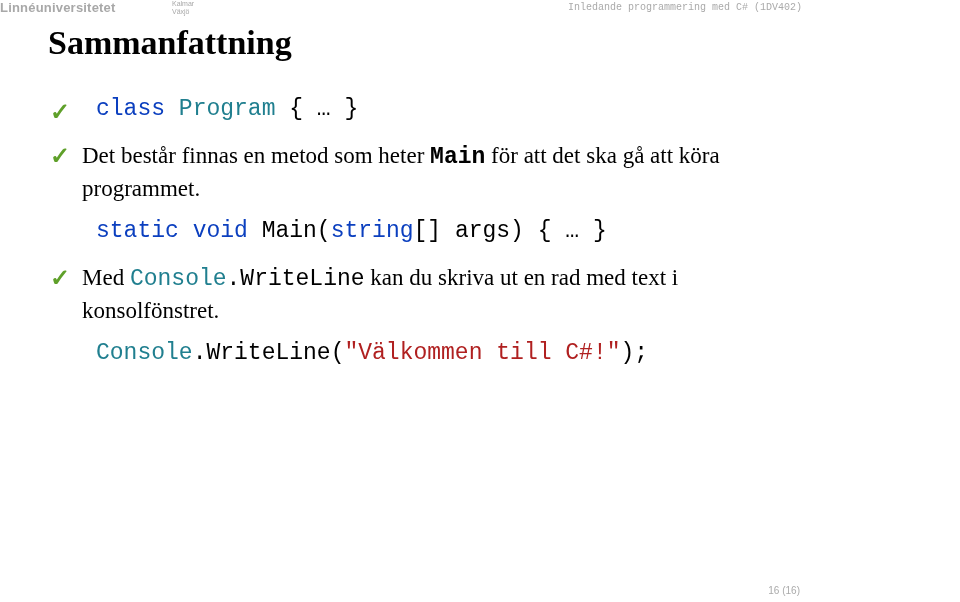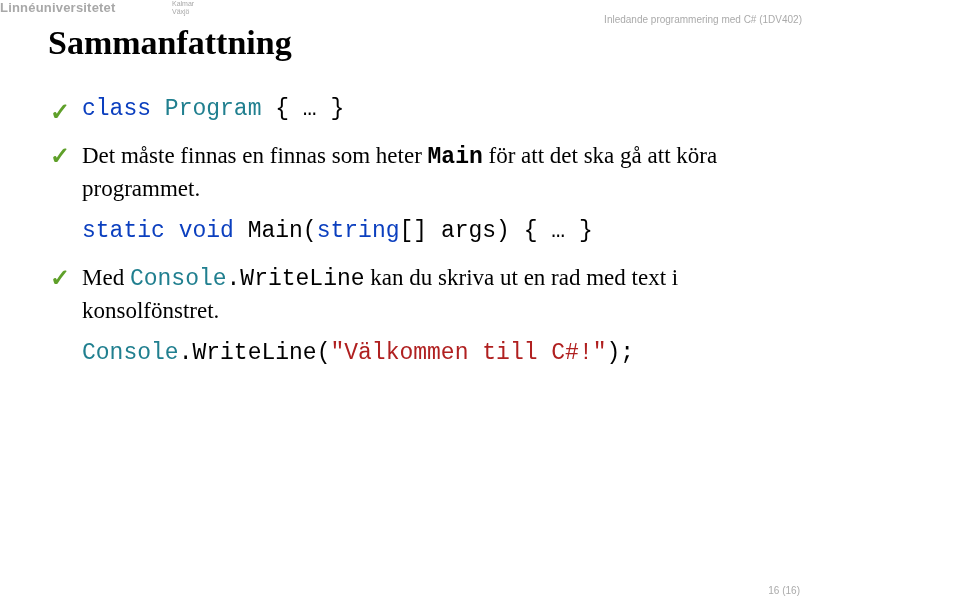--- a/index.html
+++ b/index.html
@@ -1,28 +1,28 @@
 <!DOCTYPE html>
 <html><head>
 <meta charset="utf-8">
 <style>
   * { margin: 0; padding: 0; box-sizing: border-box; }
   html, body { width: 960px; height: 602px; font-family: Georgia, 'Times New Roman', serif; background: #fff; color: #000; }
   .slide { position: relative; width: 808px; height: 602px; }
   .topbar { position: absolute; top: 0; left: 0; right: 0; height: 18px; background: transparent; }
   .logo { position: absolute; top: 0; left: 0; font-family: Arial, Helvetica, sans-serif; font-size: 13px; font-weight: bold; color: #a8a8a8; letter-spacing: 0.2px; }
   .logo-sub { position: absolute; top: 0; left: 172px; font-family: Arial, Helvetica, sans-serif; font-size: 7px; line-height: 8px; color: #a8a8a8; }
-  .course { position: absolute; top: 2px; right: 6px; font-family: Liberation Sans, sans-serif; font-size: 10px; color: #aaa; margin-top: 12px; }
+  .course { position: absolute; top: 2px; right: 6px; font-family: Liberation Mono, monospace; font-size: 10px; color: #aaa; }
   .content { position: absolute; top: 24px; left: 48px; right: 48px; }
   .title { font-size: 34px; font-weight: bold; margin-bottom: 34px; font-family: 'Times New Roman', Times, serif; }
   ul.items { list-style: none; }
   ul.items > li { position: relative; padding-left: 34px; font-size: 23px; line-height: 1.35; margin-bottom: 14px; font-family: 'Times New Roman', Times, serif; }
   ul.items > li .check { position: absolute; left: 2px; top: 0; color: #5fa02a; font-weight: bold; font-size: 24px; }
   .codeinline { font-family: Liberation Mono, monospace; }
-  .codeblock { font-family: "Courier New", Courier, monospace; font-size: 23px; margin: 6px 0 18px 34px; }
+  .codeblock { font-family: "Courier New", Courier, monospace; font-size: 23px; margin: 6px 0 18px 48px; }
   .kw-blue { color: #0b3fbf; }
   .type-teal { color: #207f8f; }
   .str-red { color: #b02020; }
   .pagefoot { position: absolute; bottom: 6px; right: 8px; font-family: Arial, Helvetica, sans-serif; font-size: 10px; color: #aaa; text-align: center; }
 </style>
 </head>
 <body>
 
 <div class="slide">
 
@@ -44,21 +44,21 @@
         <span class="check">✓</span>
       </li>
 
       <div class="codeblock">
         <span class="kw-blue">class</span>
         <span> </span><span class="type-teal">Program</span><span> { … }</span>
       </div>
 
       <li>
         <span class="check">✓</span>
-        <span>Det måste finnas en finnas som heter </span><span class="codeinline" style="font-weight:bold">Main</span><span> för att det ska gå att köra programmet.</span>
+        <span>Det består finnas en metod som heter </span><span class="codeinline" style="font-weight:bold">Main</span><span> för att det ska gå att köra programmet.</span>
       </li>
 
       <div class="codeblock">
         <span class="kw-blue">static</span><span class="kw-blue"> void</span><span> Main(</span><span class="kw-blue">string</span><span>[] args) { … }</span>
       </div>
 
       <li>
         <span class="check">✓</span>
         <span>Med </span><span class="codeinline type-teal">Console</span><span class="codeinline">.WriteLine</span><span> kan du skriva ut en rad med text i konsolfönstret.</span>
       </li>

